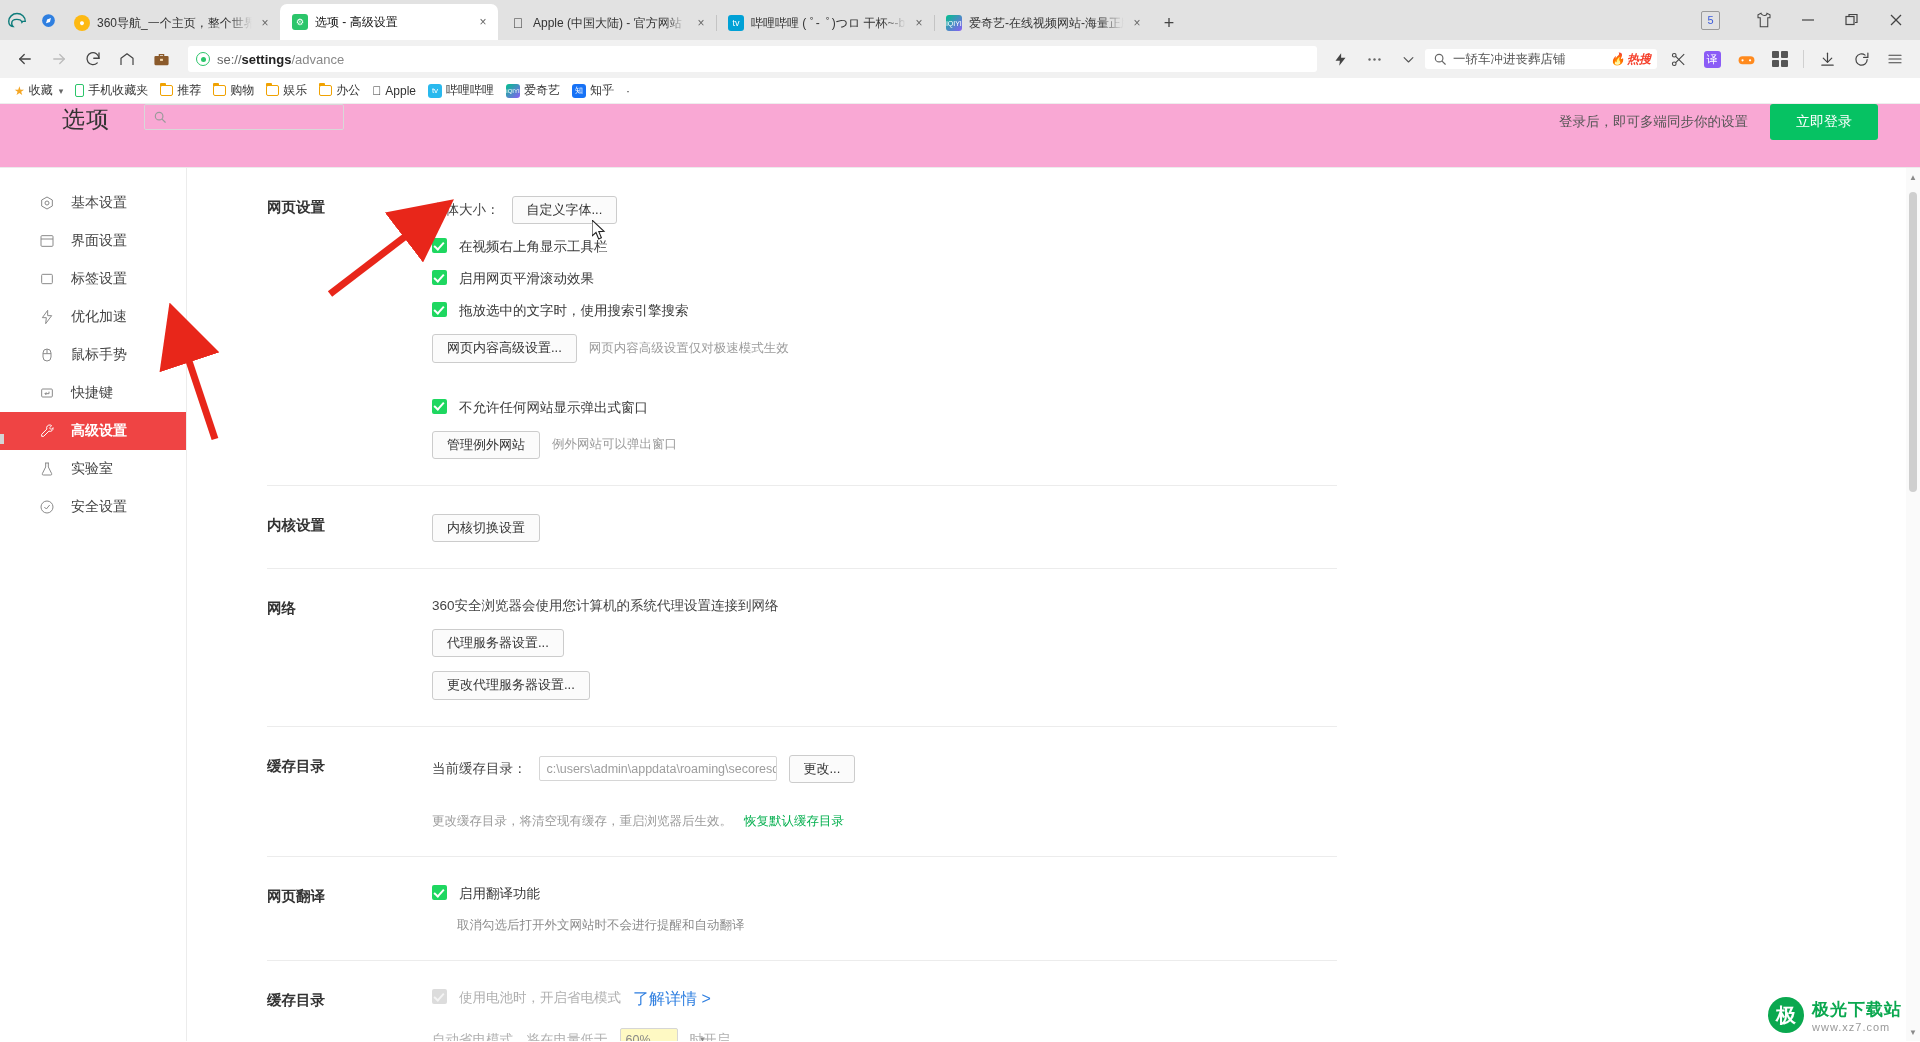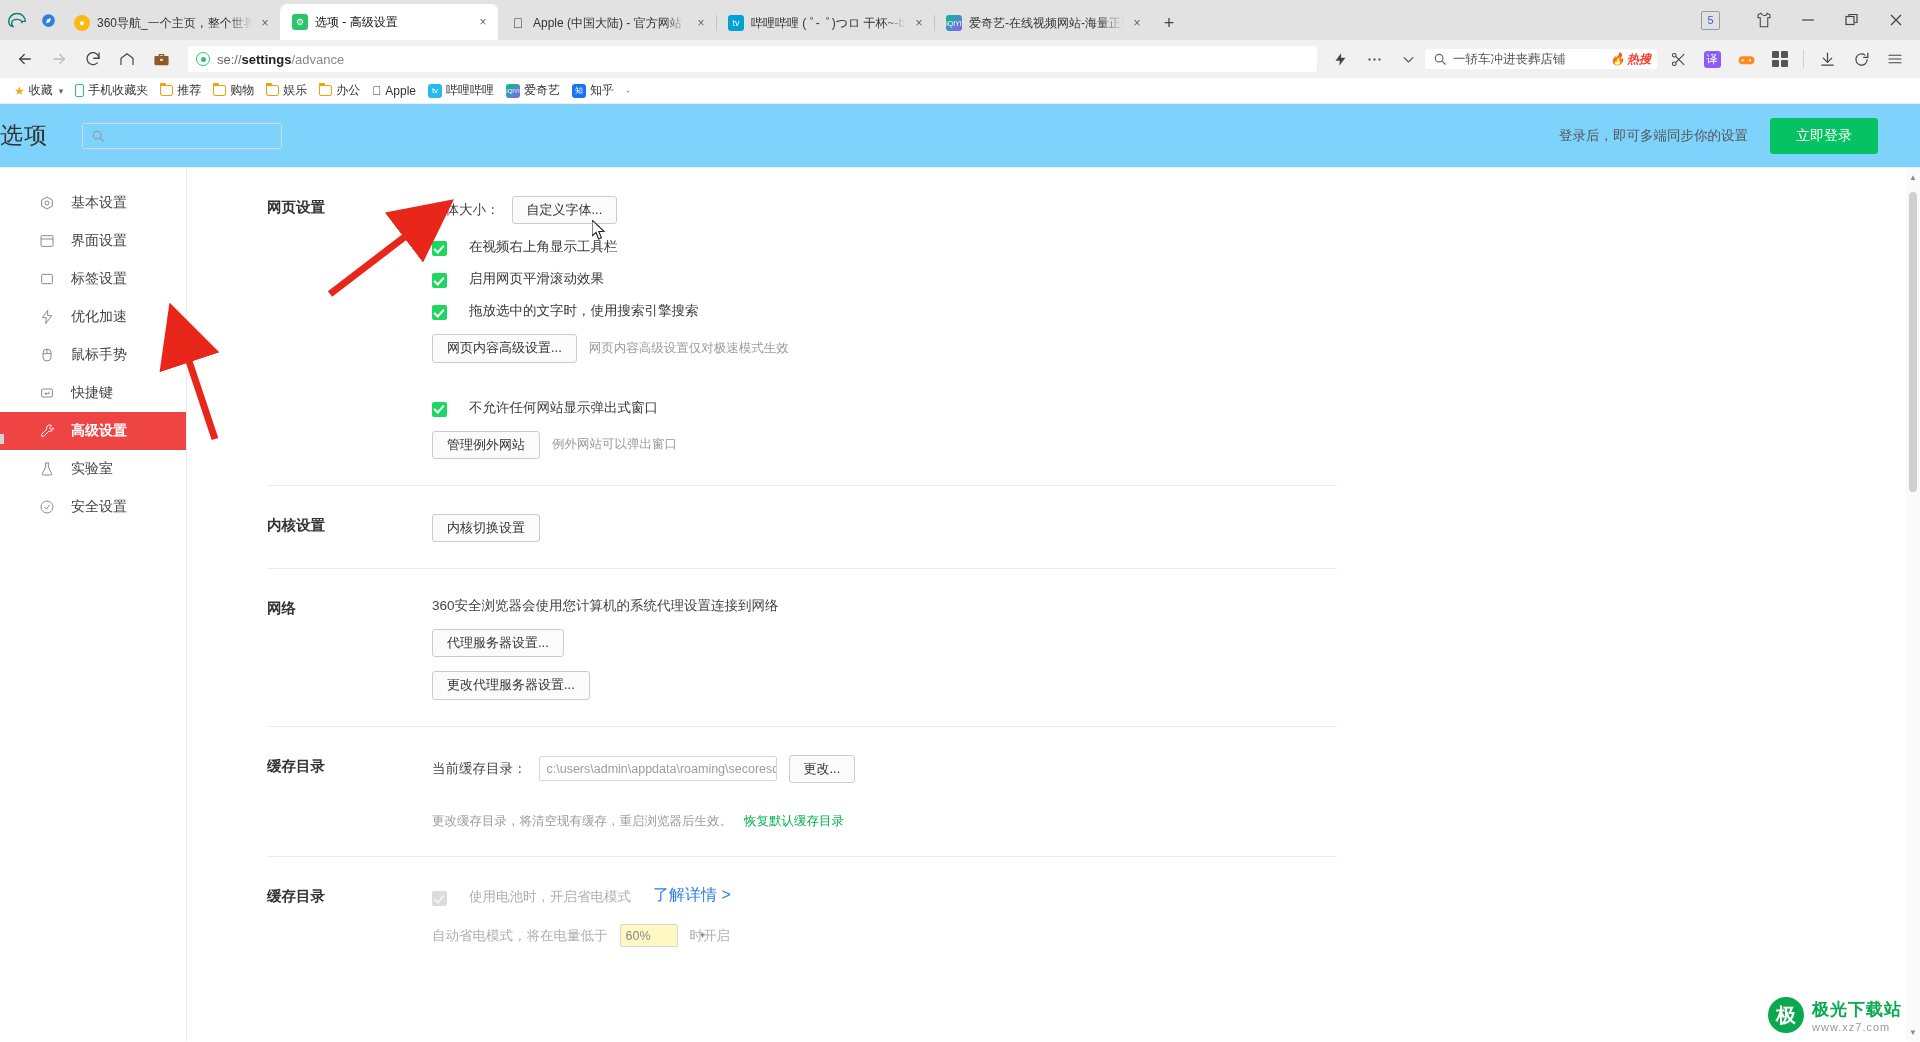--- a/index.html
+++ b/index.html
@@ -210,23 +210,24 @@
   .sq-ico {
     width: 14px; height: 14px; border-radius: 3px;
     display: inline-flex; align-items:center; justify-content:center;
     font-size: 8px; color: #fff;
   }
 
   
   .page { position: relative; height: calc(1042px - 40px - 38px - 27px); background:#fff; }
   .page-header {
     height: 64px;
-    display: flex; align-items: center;
+    display: flex; align-items: flex-start;
+    padding-left: 62px;
     border-bottom: 1px solid #ececec;
-    background: #7dd3fc;
+    background: #f9a8d4;
     position: relative;
   }
   .page-title { font-size: 23px; color: #333; letter-spacing: 1px; }
   .opt-search {
     width: 200px; height: 26px;
     border: 1px solid #d8d8d8; border-radius: 2px;
     margin-left: 34px;
     display: flex; align-items: center; padding: 0 8px;
   }
   .opt-search-ico { color: #9a9a9a; font-size: 13px; }
@@ -283,21 +284,21 @@
   .row { display: flex; align-items: center; gap: 12px; margin-bottom: 14px; }
   .row:last-child { margin-bottom: 0; }
   .lbl { font-size: 13.5px; color: #444; }
   .btn {
     border: 1px solid #ccc; background: #fbfbfb;
     border-radius: 3px;
     font-size: 13px; color: #333;
     padding: 6px 14px;
     line-height: 1.1;
   }
-  .cb-row { display: flex; align-items: flex-end; gap: 22px; margin-bottom: 14px; }
+  .cb-row { display: flex; align-items: flex-start; gap: 12px; margin-bottom: 14px; }
   .cb {
     width: 15px; height: 15px; flex: 0 0 15px;
     background: #1ed760; border-radius: 2px;
     position: relative;
   }
   .cb::after {
     content: ""; position: absolute;
     left: 4px; top: 1.5px; width: 4px; height: 8px;
     border: solid #fff; border-width: 0 2px 2px 0;
     transform: rotate(42deg);
@@ -780,20 +781,32 @@
               <span class="txtinput">c:\users\admin\appdata\roaming\secoresdk\360s</span>
               <span class="btn">更改...</span>
             </div>
             <div class="row" style="margin-top:30px">
               <span class="hint">更改缓存目录，将清空现有缓存，重启浏览器后生效。</span>
               <span class="link-green">恢复默认缓存目录</span>
             </div>
           </div>
         </div>
 
+        <div class="sec">
+          <div class="sec-label">网页翻译</div>
+          <div class="sec-body">
+            <div class="cb-row">
+              <span class="cb"></span>
+              <span class="cb-lbl">启用翻译功能</span>
+            </div>
+            <div class="row">
+              <span class="sub-hint">取消勾选后打开外文网站时不会进行提醒和自动翻译</span>
+            </div>
+          </div>
+        </div>
 
         <div class="sec">
           <div class="sec-label">缓存目录</div>
           <div class="sec-body">
             <div class="cb-row">
               <span class="cb off"></span>
               <span class="cb-lbl dim">使用电池时，开启省电模式</span>
               <span class="link-blue">了解详情 &gt;</span>
             </div>
             <div class="row" style="margin-top:18px">

